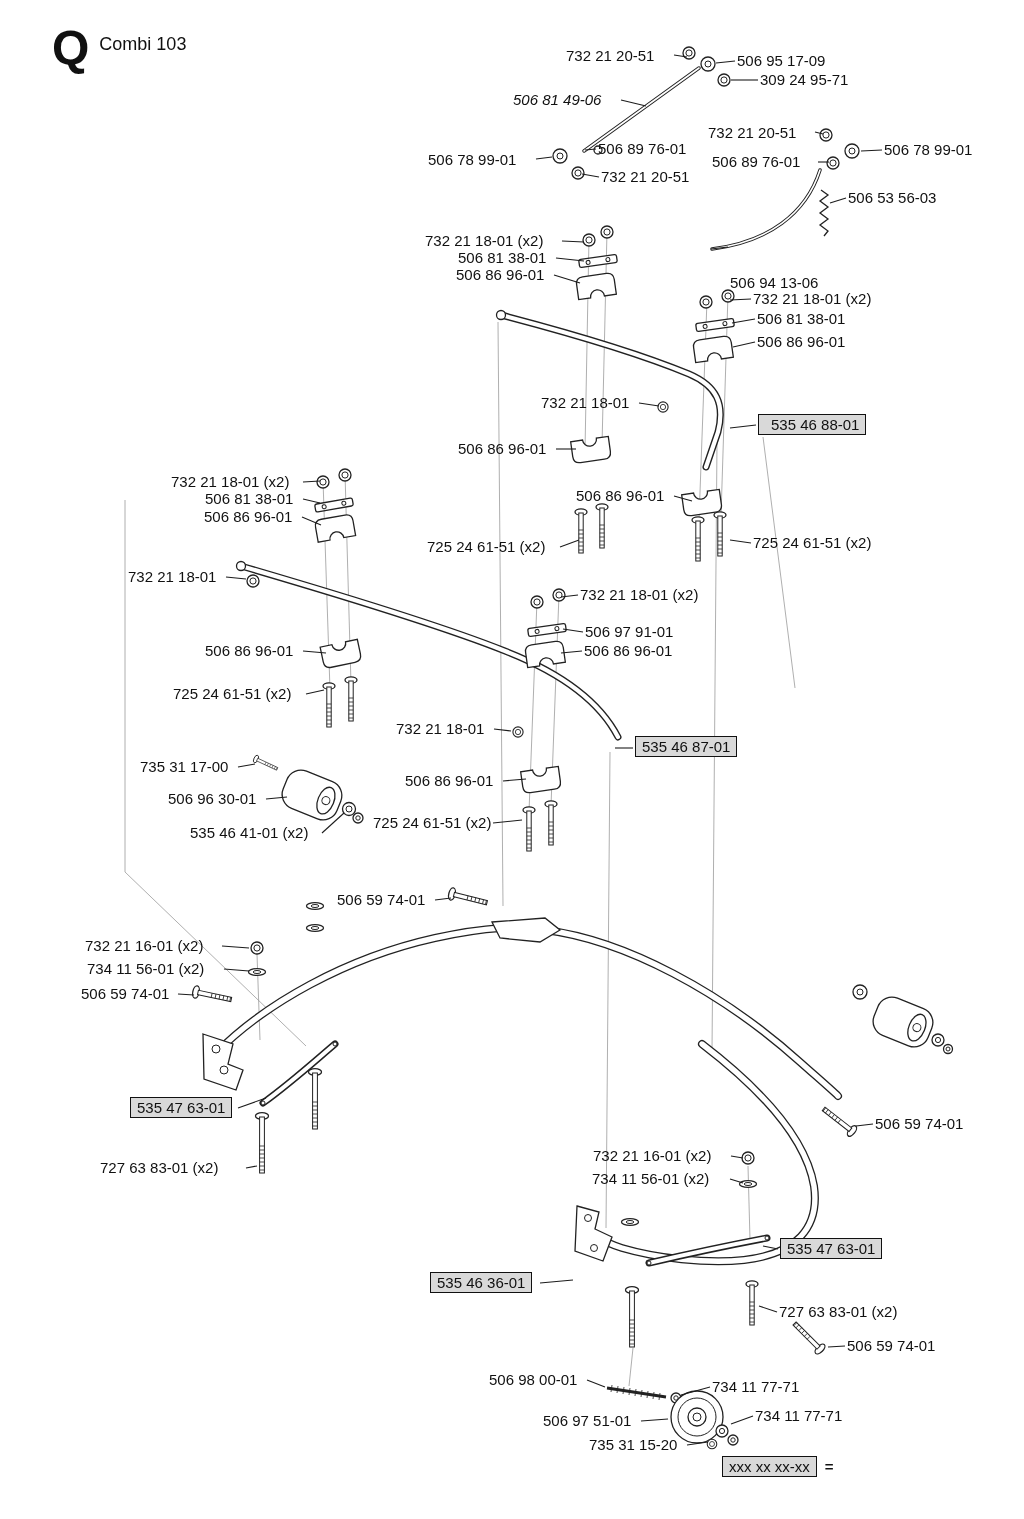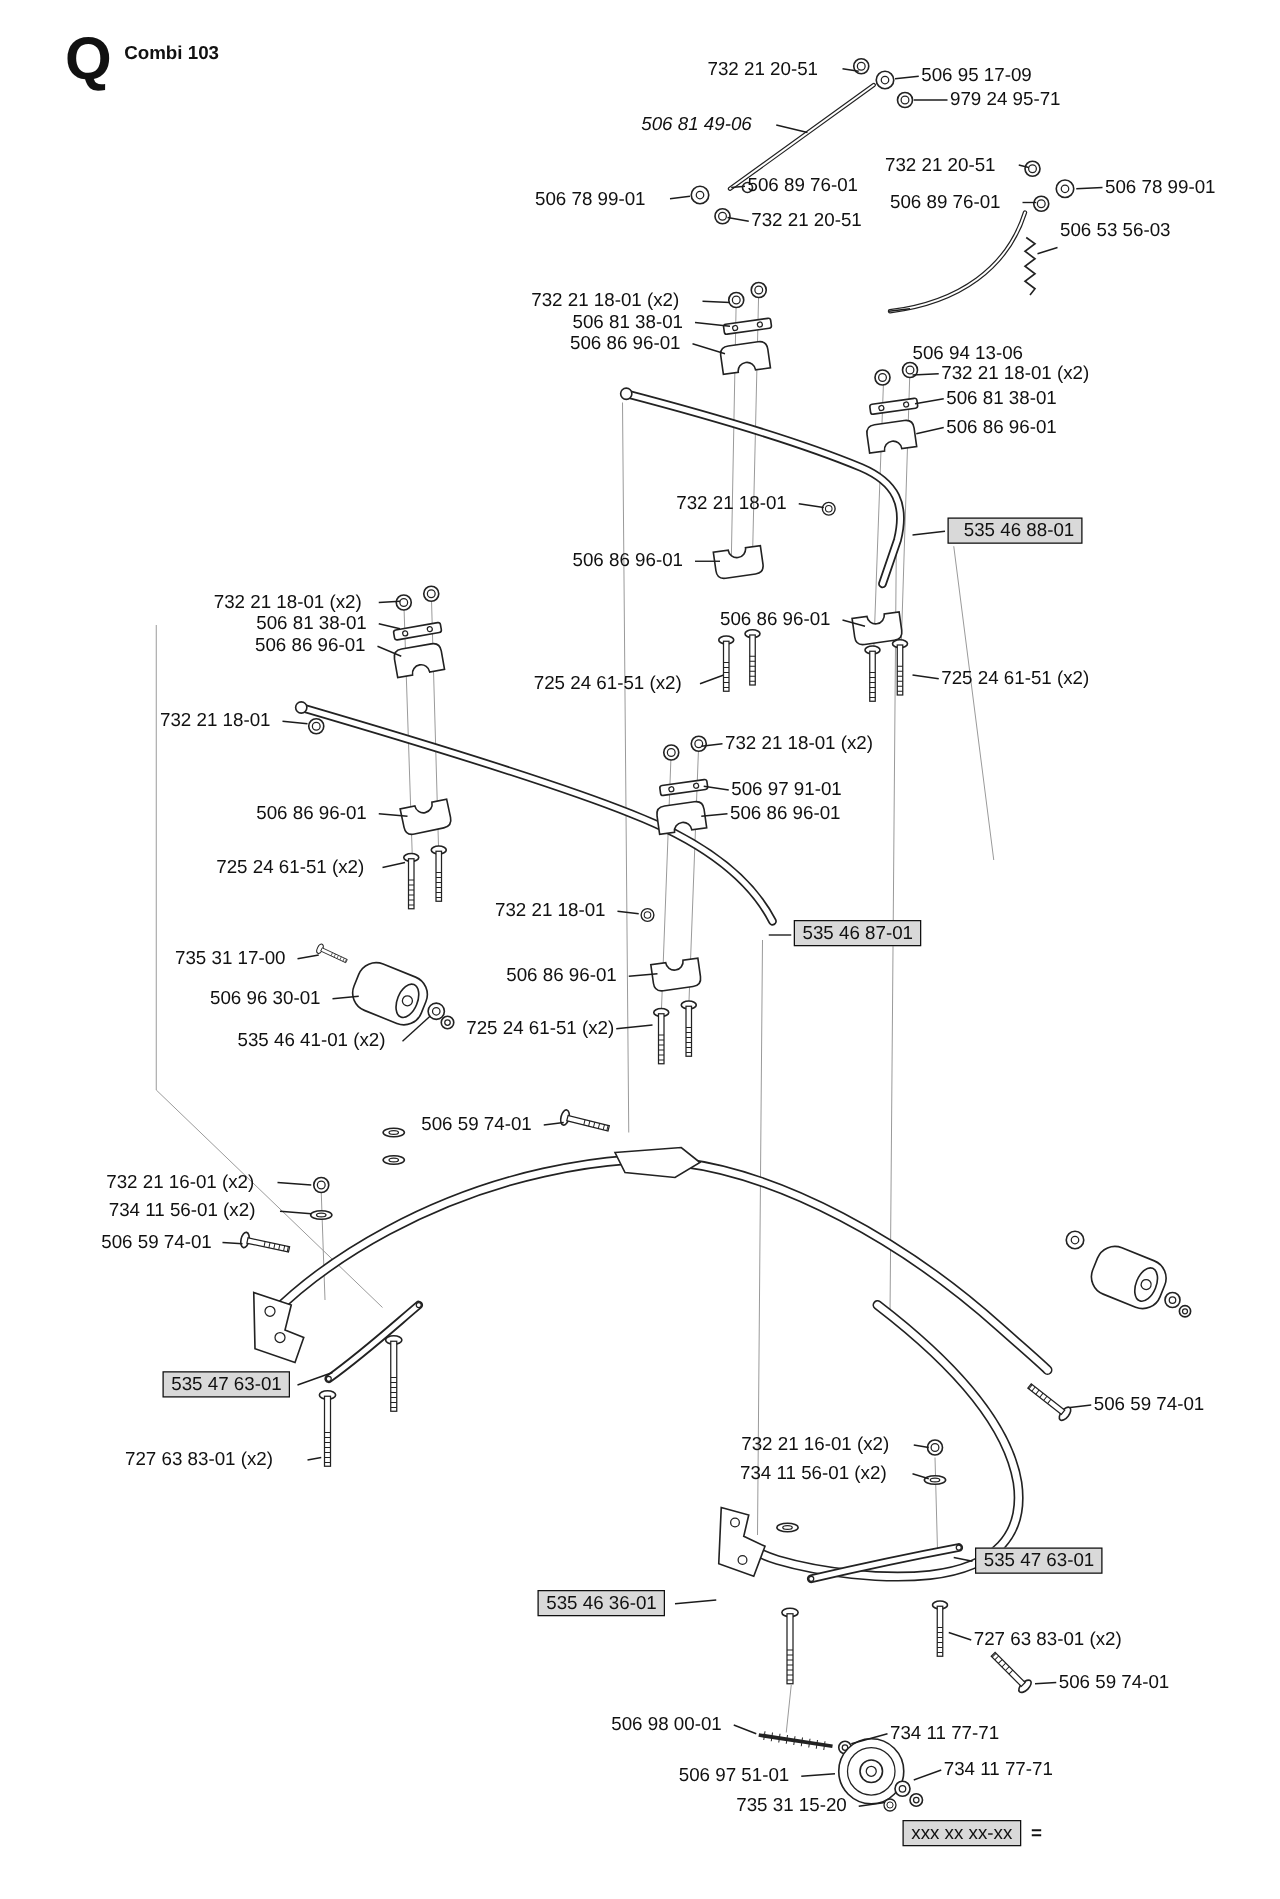--- a/index.html
+++ b/index.html
@@ -1,21 +1,21 @@
 <!DOCTYPE html>
 <html><head>
 <meta charset="utf-8">
 <style>
   *{margin:0;padding:0;box-sizing:border-box}
   html,body{width:1024px;height:1519px;background:#fff;font-family:"Liberation Sans",sans-serif;color:#111;overflow:hidden}
   .page{position:relative;width:1024px;height:1519px}
   svg.canvas{position:absolute;left:0;top:0}
   .corner{position:absolute;left:52px;top:26px;display:flex;align-items:flex-start}
   .corner .q{font-size:48px;font-weight:bold;line-height:44px}
-  .corner .model{font-size:15px;font-weight:bold;margin:8px 0 0 10px}
+  .corner .model{font-size:18px;font-weight:normal;margin:8px 0 0 10px}
   #labels-layer div.plabel{position:absolute;font-size:15px;line-height:17px;white-space:nowrap}
   #labels-layer div.boxed{border:1.6px solid #111;background:#d9d9d9;padding:1px 6px}
   .plabel b{font-weight:normal}
   .legend{position:absolute;left:858px;top:1398px;font-size:15px;font-weight:bold;line-height:16px}
   .legend-key{position:absolute;left:722px;top:1456px;font-size:15px}
   .legend-key .boxed{border:1.6px solid #111;background:#d9d9d9;padding:1px 6px;display:inline-block}
   .legend-key .eq{font-weight:bold;margin-left:8px}
   
   .w{fill:#fff;stroke:#222;stroke-width:1.3}
   .w2{fill:#fff;stroke:#222;stroke-width:1}
@@ -308,29 +308,29 @@
   </svg>
 
   <div class="corner">
     <span class="q">Q</span>
     <span class="model">Combi 103</span>
   </div>
 
   <div id="labels-layer">
       <div class="plabel" style="left: 566px; top: 47px;">732 21 20-51</div>
       <div class="plabel" style="left: 737px; top: 52px;">506 95 17-09</div>
-      <div class="plabel" style="left: 760px; top: 71px;">979 24 95-71</div>
+      <div class="plabel" style="left: 760px; top: 71px;">309 24 95-71</div>
       <div class="plabel" style="left: 513px; top: 91px; font-style: italic;">506 81 49-06</div>
       <div class="plabel" style="left: 708px; top: 124px;">732 21 20-51</div>
       <div class="plabel" style="left: 598px; top: 140px;">506 89 76-01</div>
       <div class="plabel" style="left: 428px; top: 151px;">506 78 99-01</div>
       <div class="plabel" style="left: 712px; top: 153px;">506 89 76-01</div>
       <div class="plabel" style="left: 884px; top: 141px;">506 78 99-01</div>
       <div class="plabel" style="left: 601px; top: 168px;">732 21 20-51</div>
-      <div class="plabel" style="left: 848px; top: 176px;">506 53 56-03</div>
+      <div class="plabel" style="left: 848px; top: 189px;">506 53 56-03</div>
       <div class="plabel" style="left: 425px; top: 232px;">732 21 18-01<b>&nbsp;(x2)</b></div>
       <div class="plabel" style="left: 730px; top: 238px; margin-top: 36px;">506 94 13-06</div>
       <div class="plabel" style="left: 458px; top: 249px;">506 81 38-01</div>
       <div class="plabel" style="left: 456px; top: 266px;">506 86 96-01</div>
       <div class="plabel" style="left: 753px; top: 290px;">732 21 18-01<b>&nbsp;(x2)</b></div>
       <div class="plabel" style="left: 757px; top: 310px;">506 81 38-01</div>
       <div class="plabel" style="left: 757px; top: 333px;">506 86 96-01</div>
       <div class="plabel" style="left: 541px; top: 394px;">732 21 18-01</div>
       <div class="plabel boxed" style="left: 758px; top: 414px; padding-left: 12px;">535 46 88-01</div>
       <div class="plabel" style="left: 458px; top: 440px;">506 86 96-01</div>

